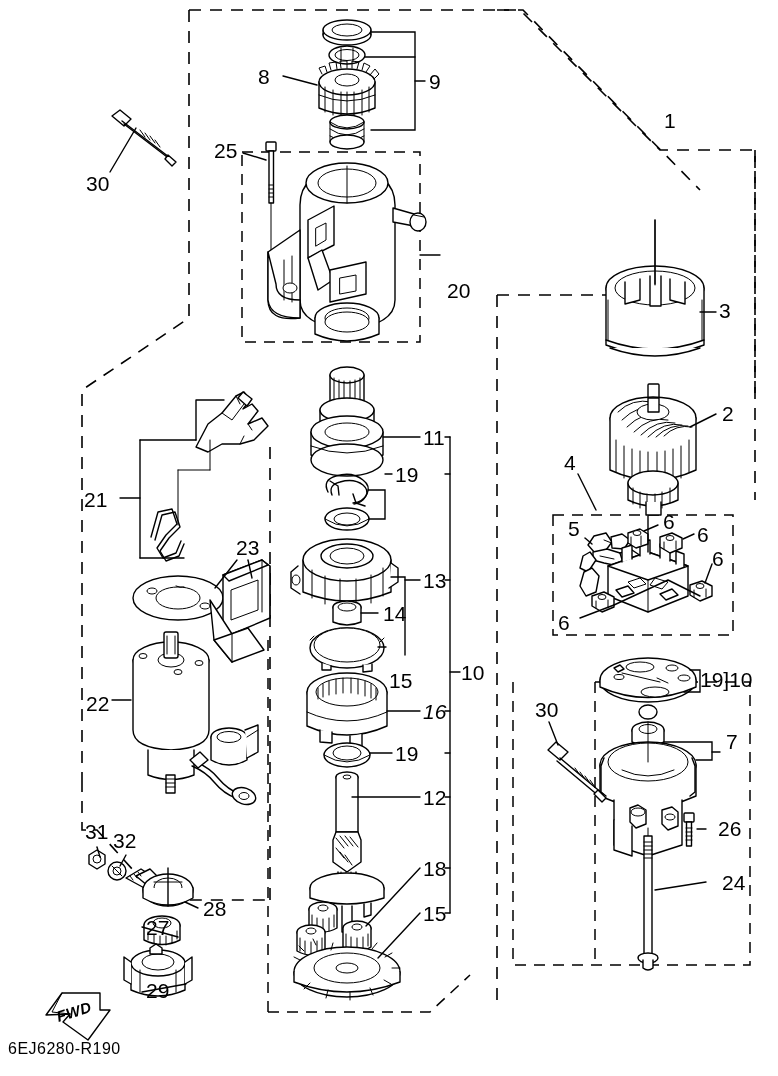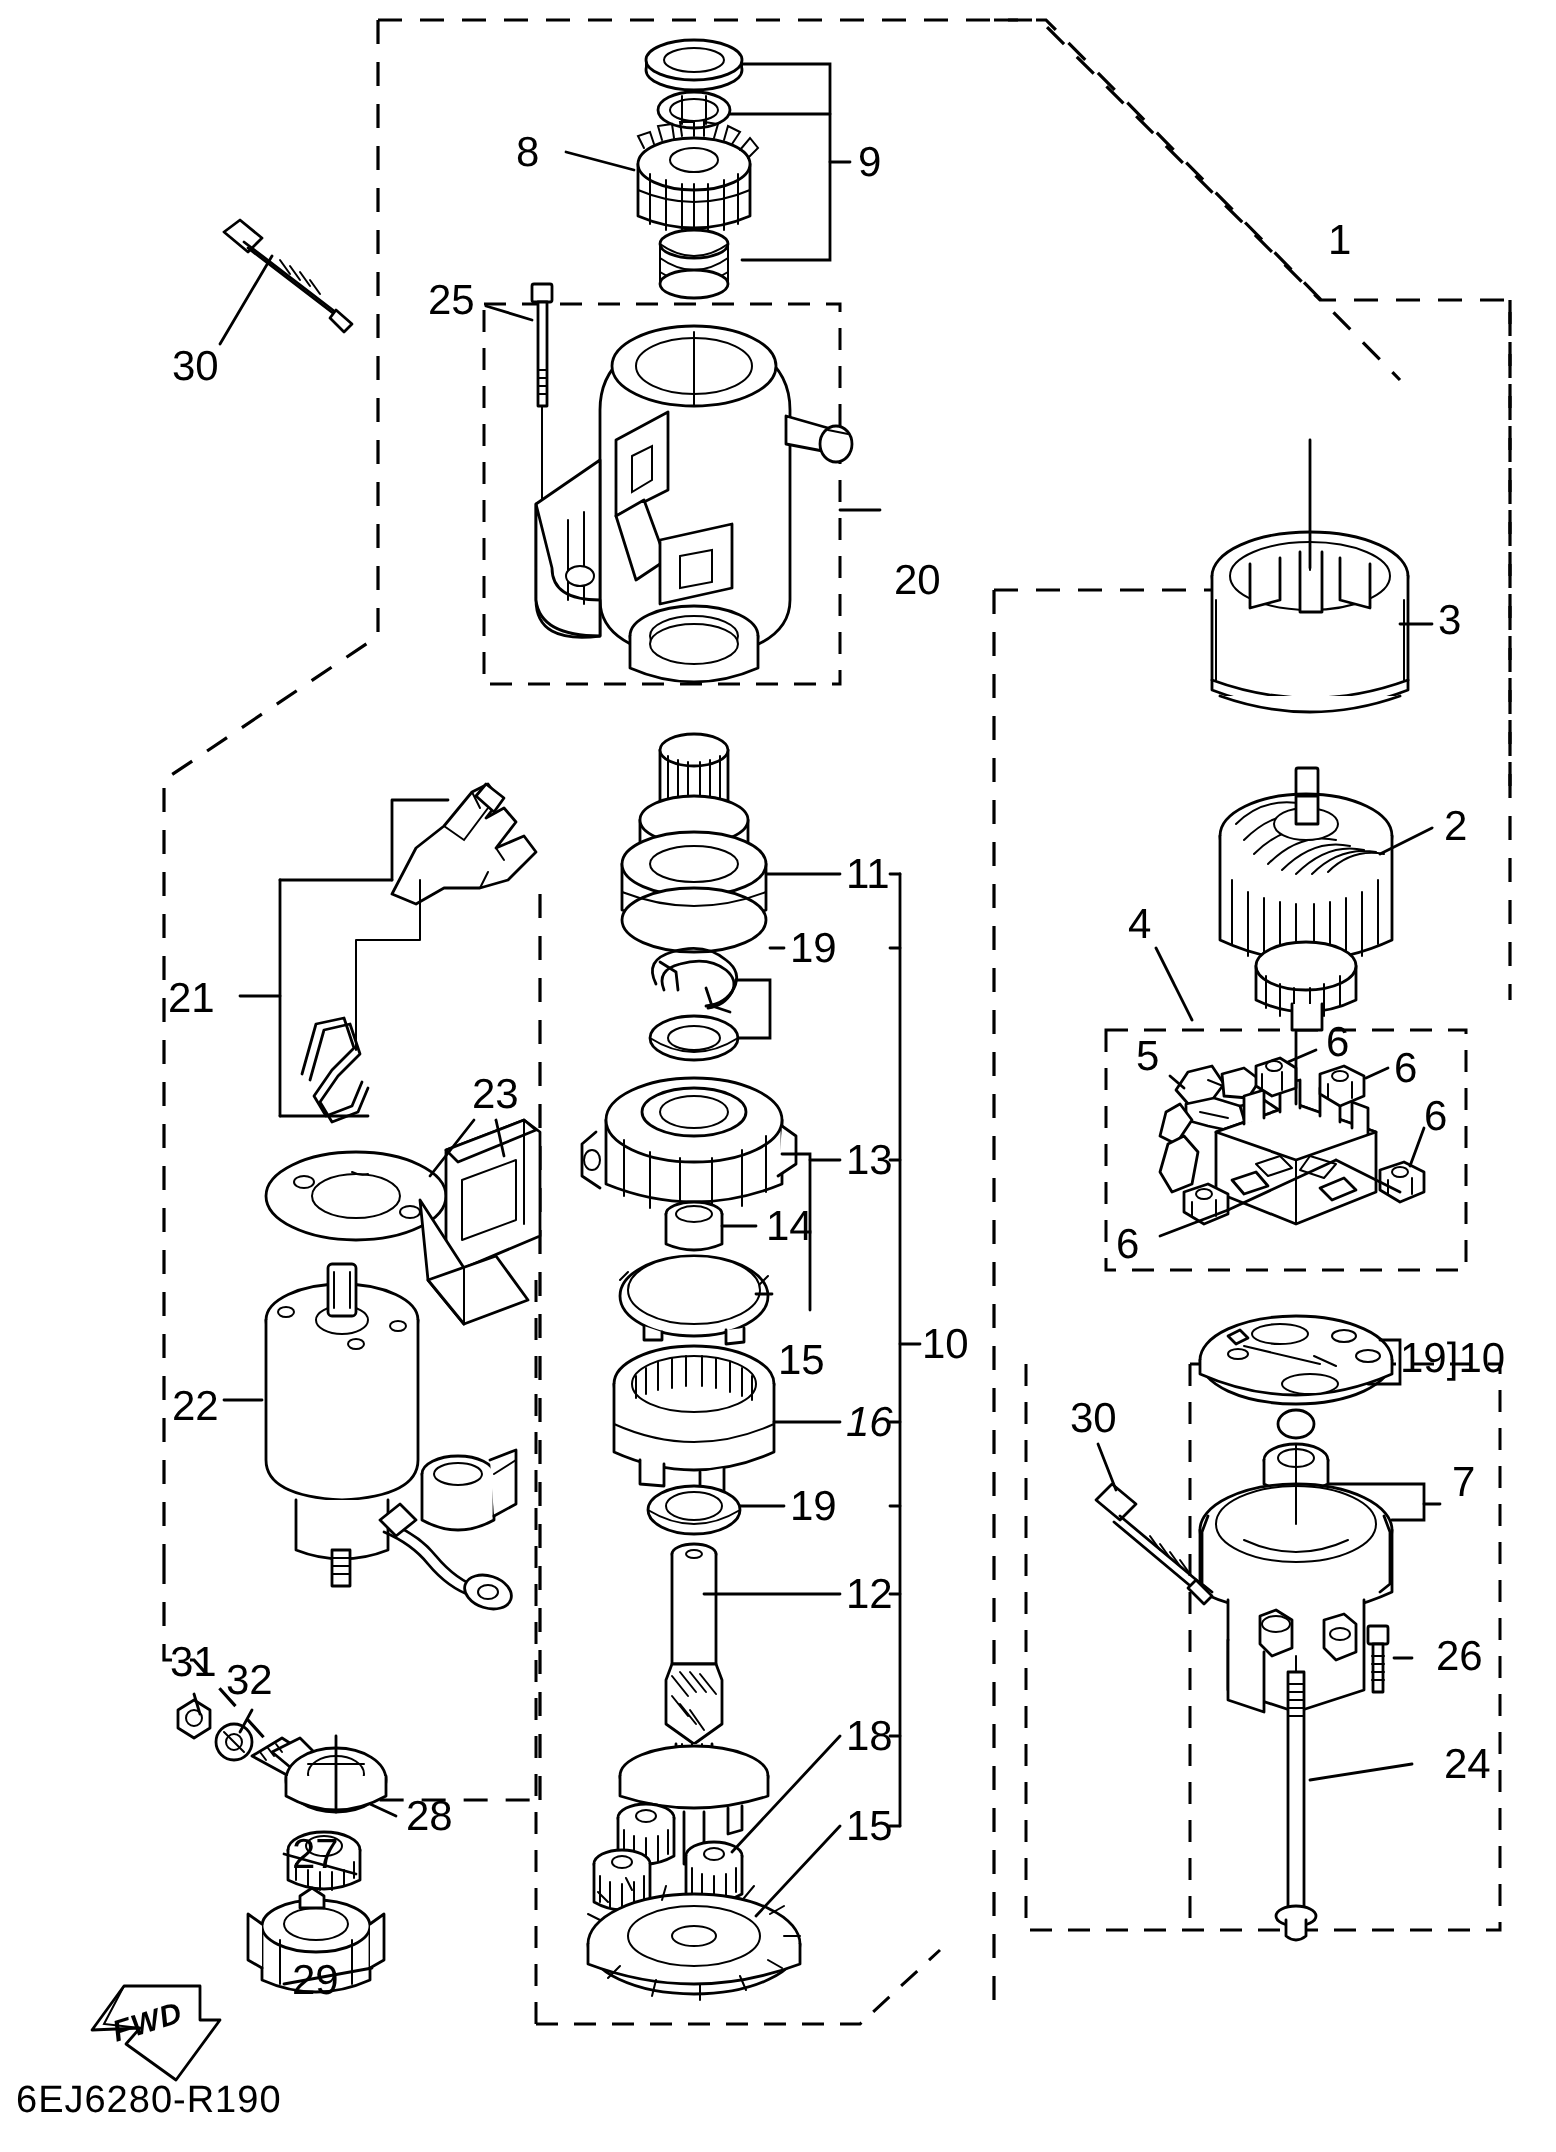--- a/index.html
+++ b/index.html
@@ -21,21 +21,21 @@
     font-family:"Liberation Sans", sans-serif;
     font-size:21px;
     line-height:21px;
     color:#000;
     white-space:nowrap;
     letter-spacing:0px;
   }
   #partno{
     position:absolute;
     left:8px; top:1040px;
-    font-size:19px;
+    font-size:16px;
     letter-spacing:0.5px;
   }
   #fwdtxt{
     position:absolute;
     left:56px; top:1003px;
     font-size:15px;
     font-weight:bold;
     font-style:italic;
     transform:rotate(-17deg);
     letter-spacing:0.5px;

